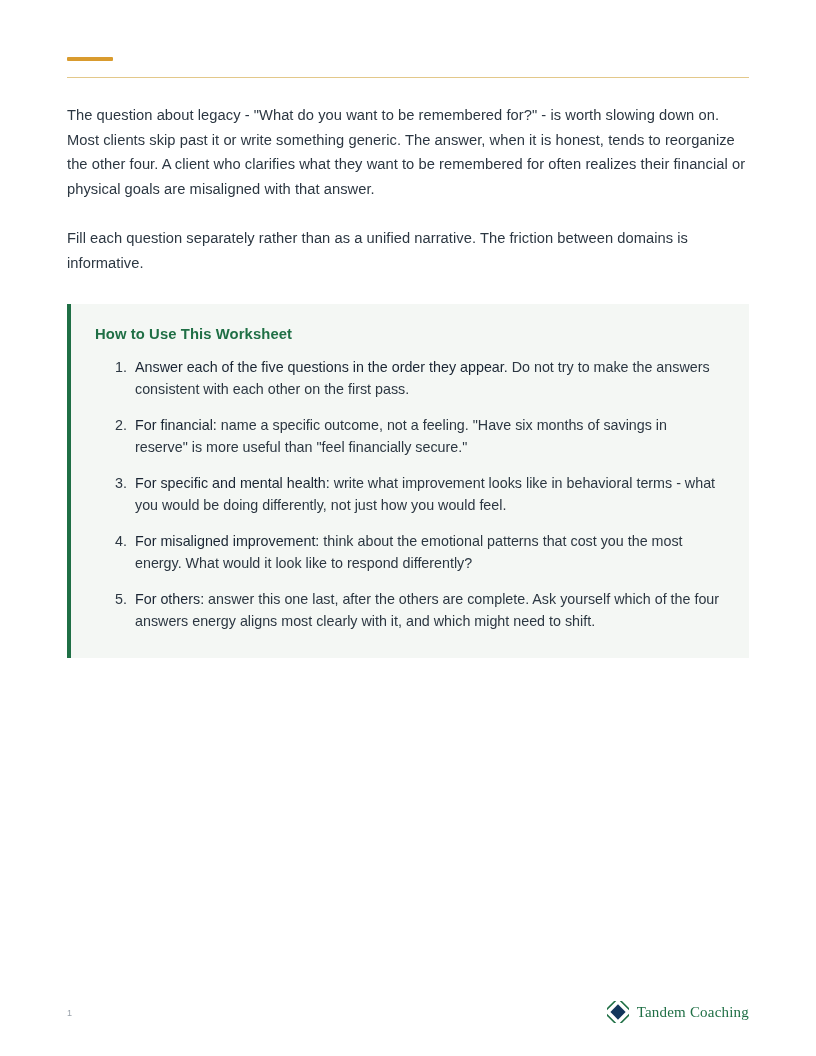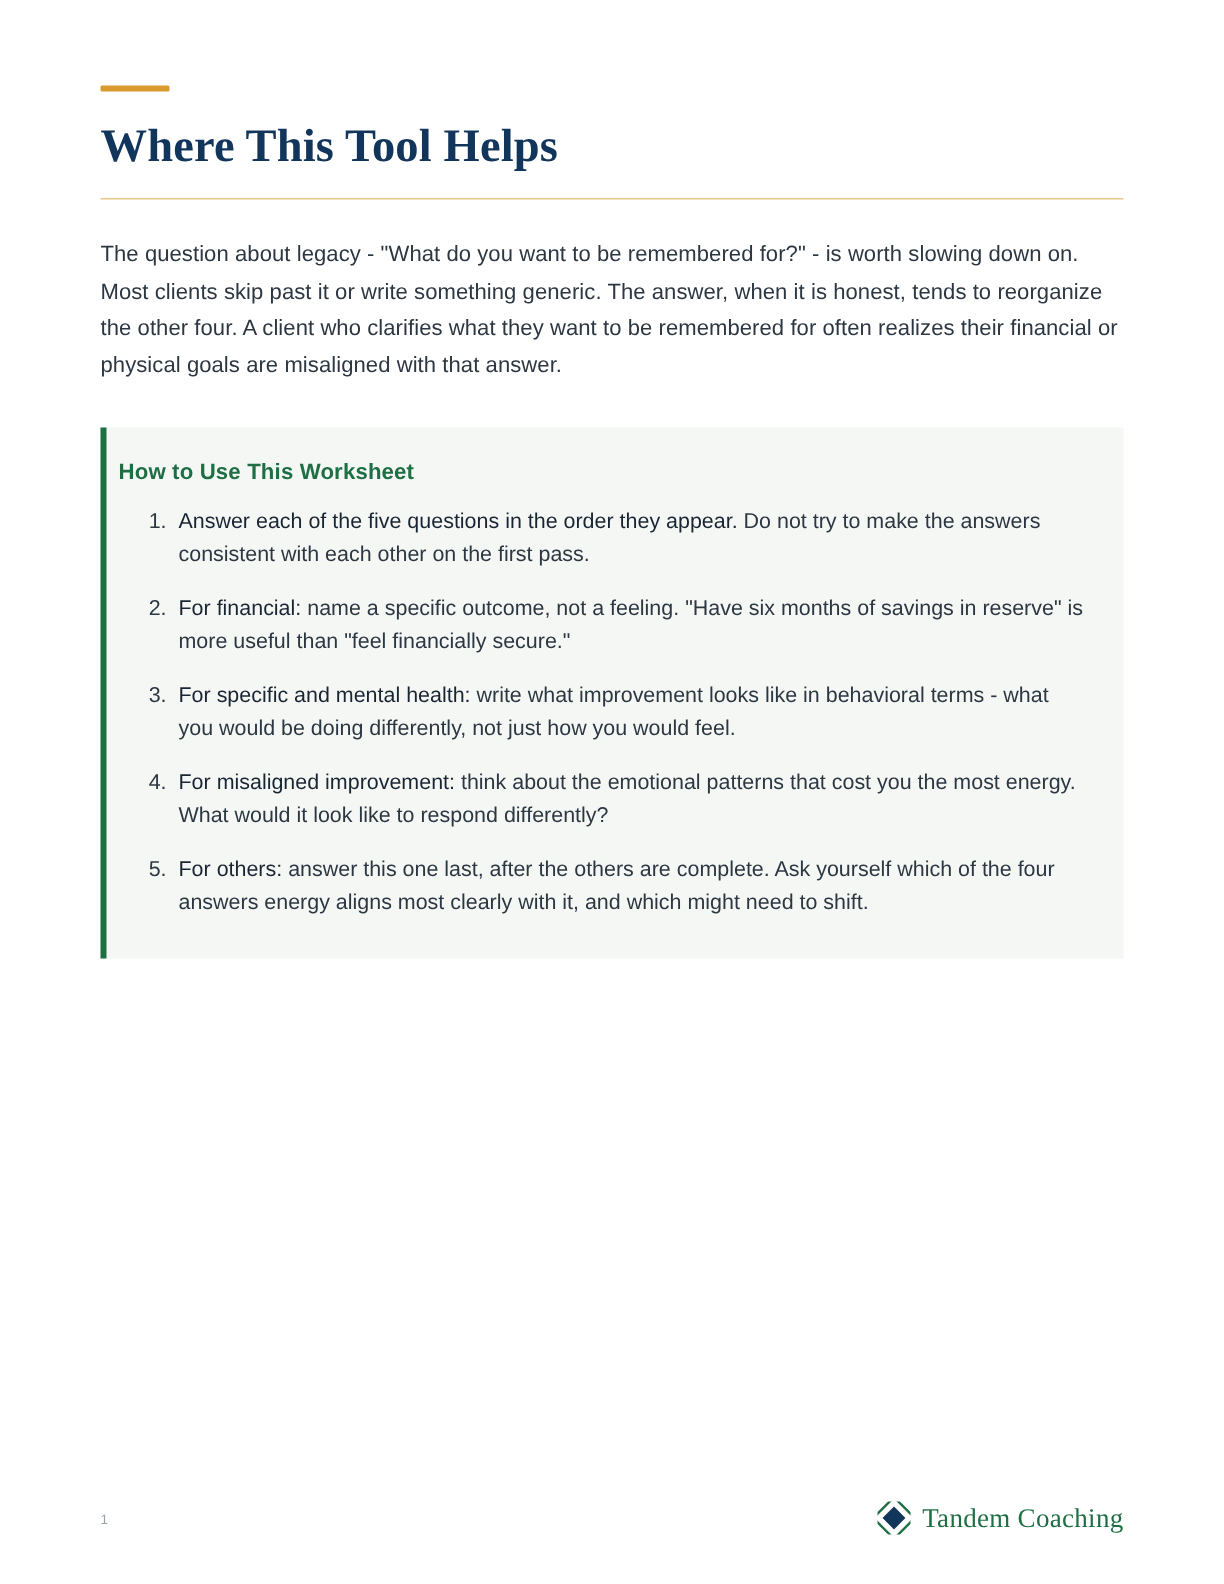--- a/index.html
+++ b/index.html
@@ -65,21 +65,21 @@
   p.body-text.first { margin-top: 21px; }
   p.body-text.more  { margin-top: 25px; }
 
   
   .callout {
     margin-top: 29px;
     width: 682px;
     background: #f4f7f4;
     border-left: 4px solid #1f6f45;
     box-sizing: border-box;
-    padding: 22px 26px 26px 8px;
+    padding: 22px 26px 26px 24px;
   }
   .callout-title {
     color: #1f6f45;
     font-size: 14.8px;
     font-weight: bold;
     letter-spacing: 0.1px;
     margin: 0 0 6px 0;
   }
   ol.callout-list {
     margin: 0;
@@ -116,38 +116,38 @@
     align-items: center;
     gap: 8px;
   }
   .footer-logo .mark {
     width: 22px;
     height: 22px;
     display: block;
   }
   .footer-logo .brand {
     font-family: "Liberation Serif", serif;
-    font-size: 18px;
+    font-size: 15px;
     color: #1f6f45;
     letter-spacing: 0.2px;
   }
 </style>
 </head>
 <body>
 
 <div class="page">
   <div class="content">
 
     <div class="accent-rule"></div>
 
-    <h1 class="page-title">Where This Tool Helps</h1>
 
     <div class="title-underline"></div>
 
     <p class="body-text more">The question about legacy - "What do you want to be remembered for?" - is worth slowing down on. Most clients skip past it or write something generic. The answer, when it is honest, tends to reorganize the other four. A client who clarifies what they want to be remembered for often realizes their financial or physical goals are misaligned with that answer.</p>
+    <p class="body-text more">Fill each question separately rather than as a unified narrative. The friction between domains is informative.</p>
 
     <div class="callout">
       <div class="callout-title">How to Use This Worksheet</div>
       <ol class="callout-list">
         <li>
           <b>Answer each of the five questions in the order they appear.</b><span> Do not try to make the answers consistent with each other on the first pass.</span>
         </li>
         <li>
           <b>For financial:</b><span> name a specific outcome, not a feeling. "Have six months of savings in reserve" is more useful than "feel financially secure."</span>
         </li>

